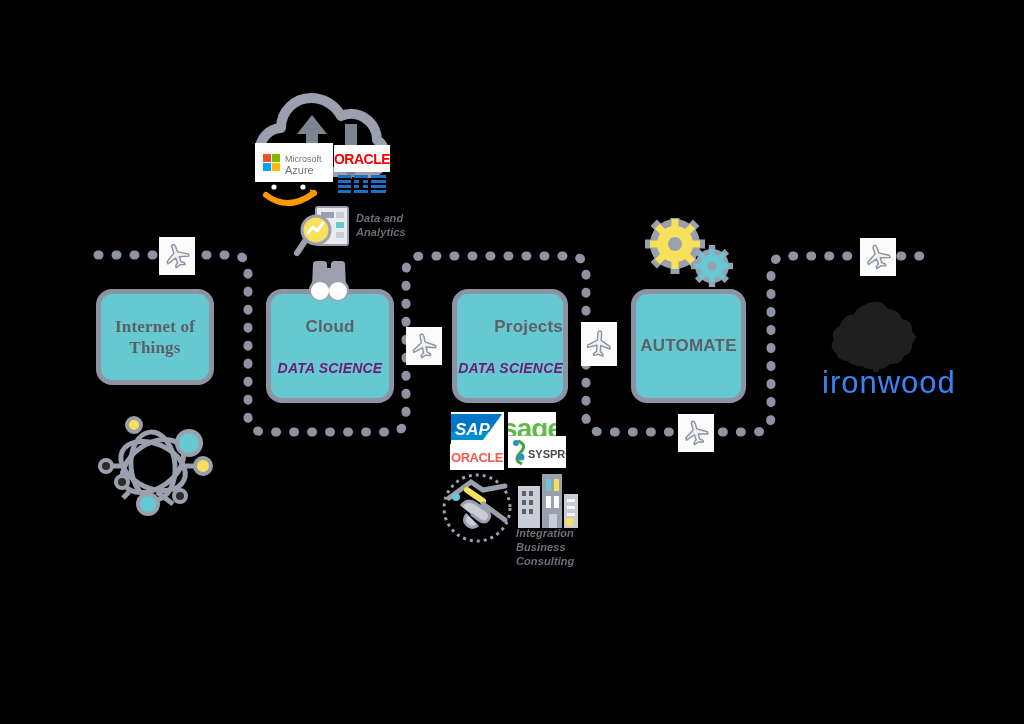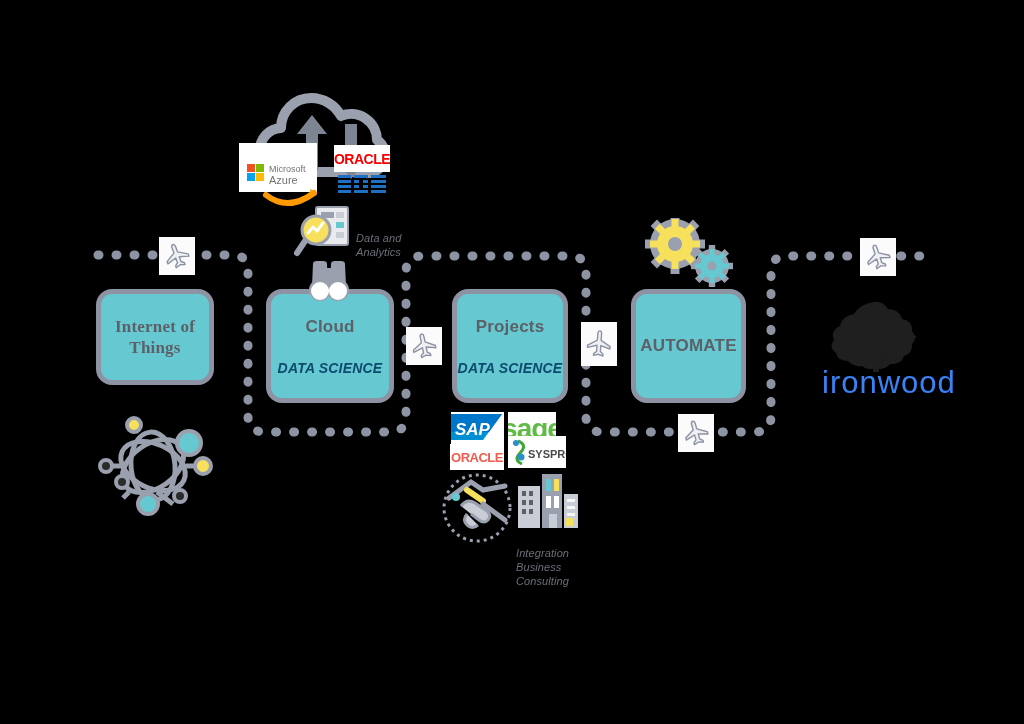--- a/index.html
+++ b/index.html
@@ -6,38 +6,38 @@
   body{width:1024px;height:724px;overflow:hidden;
        font-family:"Liberation Sans","DejaVu Sans",sans-serif;}
   #stage{position:relative;width:1024px;height:724px;background:#000;}
 
   
   .pbox{position:absolute;border:5px solid #8d93a3;border-radius:16px;
         background:#66c8d0;box-sizing:border-box;
         display:flex;flex-direction:column;align-items:center;justify-content:center;}
   .pbox .ttl{color:#5c6168;font-weight:bold;font-size:17px;line-height:1.25;
              text-align:center;letter-spacing:.2px;}
-  .pbox .sub{color:#0c4a6e;font-weight:bold;font-style:italic;font-size:14px;
+  .pbox .sub{color:#701a75;font-weight:bold;font-style:italic;font-size:14px;
              text-align:center;margin-top:22px;letter-spacing:.2px;}
   .pbox.one-line .ttl{margin-bottom:0;}
 
   
   .plane{position:absolute;width:36px;height:38px;background:#fbfbfc;
          display:flex;align-items:center;justify-content:center;}
   .plane svg{width:30px;height:30px;display:block;}
 
   
   .ico{position:absolute;}
 
   
   .logo{position:absolute;background:#fff;display:flex;align-items:center;
         justify-content:center;overflow:hidden;}
 
-  .lbl{position:absolute;color:#6a6f78;font-weight:normal;font-style:italic;
-       font-size:11px;line-height:1.25;letter-spacing:.1px;margin-top:20px;}
+  .lbl{position:absolute;color:#6a6f78;font-weight:bold;font-style:italic;
+       font-size:11px;line-height:1.25;letter-spacing:.1px;}
 
   .wordmark{position:absolute;color:#3b82f6;font-size:31px;letter-spacing:1px;}
 </style>
 </head>
 <body>
 
 <div id="stage">
 
   <svg width="1024" height="724" style="position:absolute;left:0;top:0;">
     <g fill="none" stroke="#8d93a3" stroke-width="9" stroke-linecap="round" stroke-dasharray="1 17">
@@ -53,21 +53,21 @@
       <span>Internet of</span><br>
       <span>Things</span>
     </div>
   </div>
 
   <div class="pbox" style="left:266px;top:289px;width:128px;height:114px;">
     <div class="ttl">Cloud</div>
     <div class="sub">DATA SCIENCE</div>
   </div>
 
-  <div class="pbox" style="left:452px;top:289px;width:116px;height:114px;">
+  <div class="pbox" style="left:452px;top:289px;width:116px;height:114px;align-items:flex-end;">
     <div class="ttl">Projects</div>
     <div class="sub">DATA SCIENCE</div>
   </div>
 
   <div class="pbox one-line" style="left:631px;top:289px;width:115px;height:114px;">
     <div class="ttl">AUTOMATE</div>
   </div>
 
   <div class="plane" style="left:159px;top:237px;">
     <svg viewBox="0 0 64 64">
@@ -111,21 +111,21 @@
 
   <div class="ico" style="left:243px;top:72px;width:170px;height:110px;">
     <svg viewBox="0 0 170 110" width="170" height="110">
       <path d="M40 100 a22 22 0 0 1 -2 -44 a30 30 0 0 1 30 -30 a34 34 0 0 1 30 18
                a26 26 0 0 1 36 24 a18 18 0 0 1 -16 32 z" fill="none" stroke="#9aa0ad" stroke-width="10" stroke-linejoin="round"></path>
       <path d="M63 98 V62 h-9 l15 -19 l15 19 h-9 v36 z" fill="#7e8592"></path>
       <path d="M102 52 v36 h-9 l15 19 l15 -19 h-9 v-36 z" fill="#7e8592"></path>
     </svg>
   </div>
 
-  <div class="logo" style="left:239px;top:143px;width:78px;height:49px;align-items:flex-end;">
+  <div class="logo" style="left:255px;top:143px;width:78px;height:39px;align-items:flex-end;">
     <svg viewBox="0 0 78 39" width="78" height="39">
       <rect x="8" y="11" width="8" height="8" fill="#f25022"></rect>
       <rect x="17" y="11" width="8" height="8" fill="#7fba00"></rect>
       <rect x="8" y="20" width="8" height="8" fill="#00a4ef"></rect>
       <rect x="17" y="20" width="8" height="8" fill="#ffb900"></rect>
       <text x="30" y="19" font-family="Liberation Sans, sans-serif" font-size="9" fill="#737373">Microsoft</text>
       <text x="30" y="31" font-family="Liberation Sans, sans-serif" font-size="11" fill="#737373">Azure</text>
     </svg>
   </div>
 

